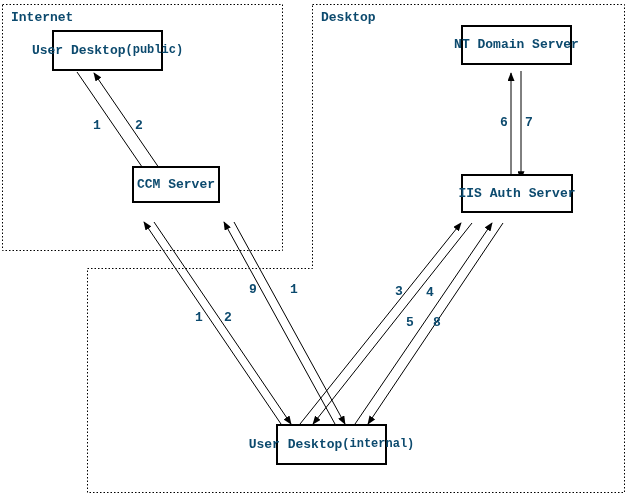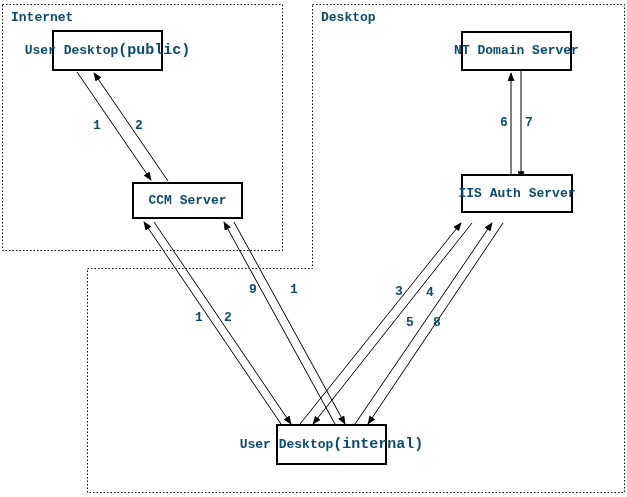--- a/index.html
+++ b/index.html
@@ -35,21 +35,21 @@
     justify-content: center;
     text-align: center;
   }
   .node .title {
     font-size: 13px;
     font-weight: bold;
     line-height: 14px;
     white-space: nowrap;
   }
   .node .sub {
-    font-size: 15px;
+    font-size: 12px;
     font-weight: bold;
     line-height: 11px;
     white-space: nowrap;
   }
   .num {
     position: absolute;
     transform: translate(-50%, -50%);
     font-size: 13px;
     font-weight: bold;
     line-height: 13px;
@@ -91,25 +91,25 @@
   </svg>
 
   <div class="zone-label" style="left:11px; top:10px;">Internet</div>
   <div class="zone-label" style="left:321px; top:10px;">Desktop</div>
 
   <div class="node" style="left:52px; top:30px; width:111px; height:41px;">
     <div class="title">User Desktop</div>
     <div class="sub">(public)</div>
   </div>
 
-  <div class="node" style="left:132px; top:182px; width:111px; height:37px;">
+  <div class="node" style="left:132px; top:166px; width:88px; height:37px;">
     <div class="title">CCM Server</div>
   </div>
 
-  <div class="node" style="left:461px; top:31px; width:111px; height:40px;">
+  <div class="node" style="left:461px; top:25px; width:111px; height:40px;">
     <div class="title">NT Domain Server</div>
   </div>
 
   <div class="node" style="left:461px; top:174px; width:112px; height:39px;">
     <div class="title">IIS Auth Server</div>
   </div>
 
   <div class="node" style="left:276px; top:424px; width:111px; height:41px;">
     <div class="title">User Desktop</div>
     <div class="sub">(internal)</div>

